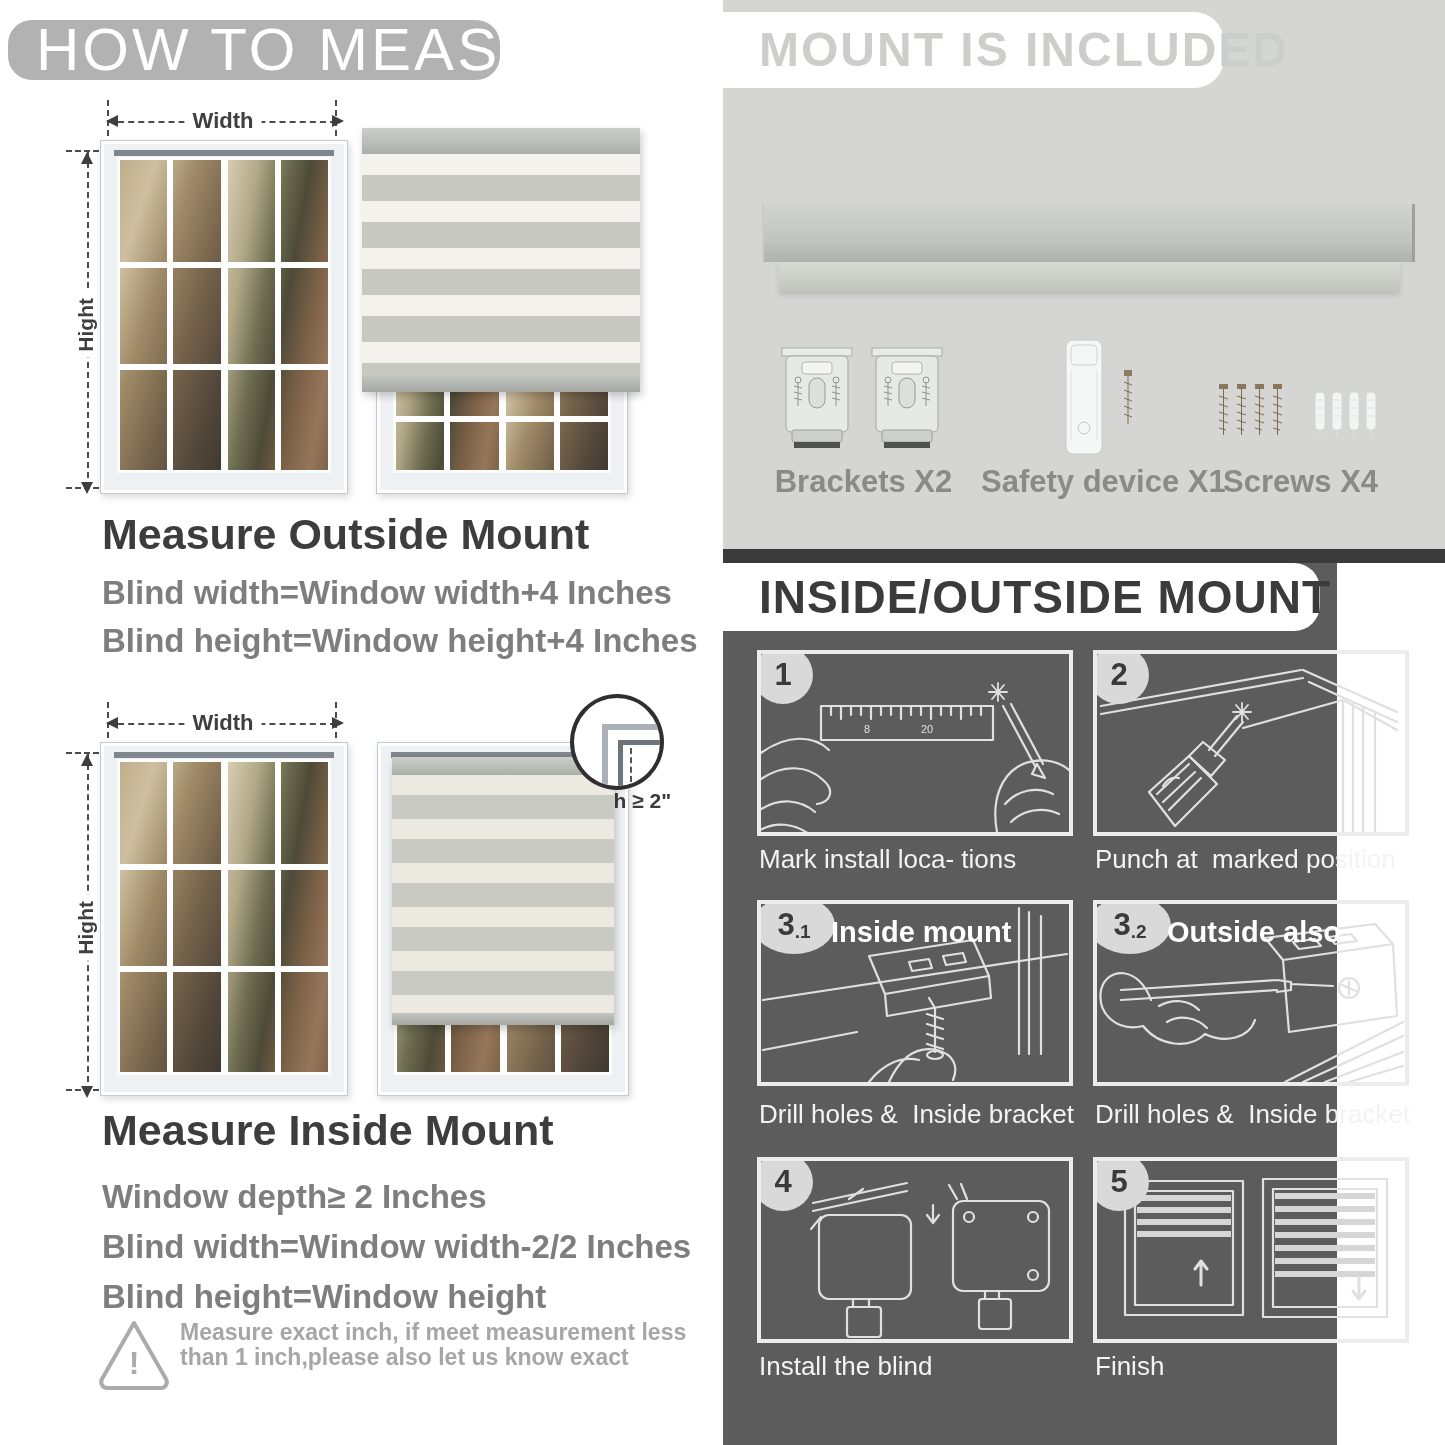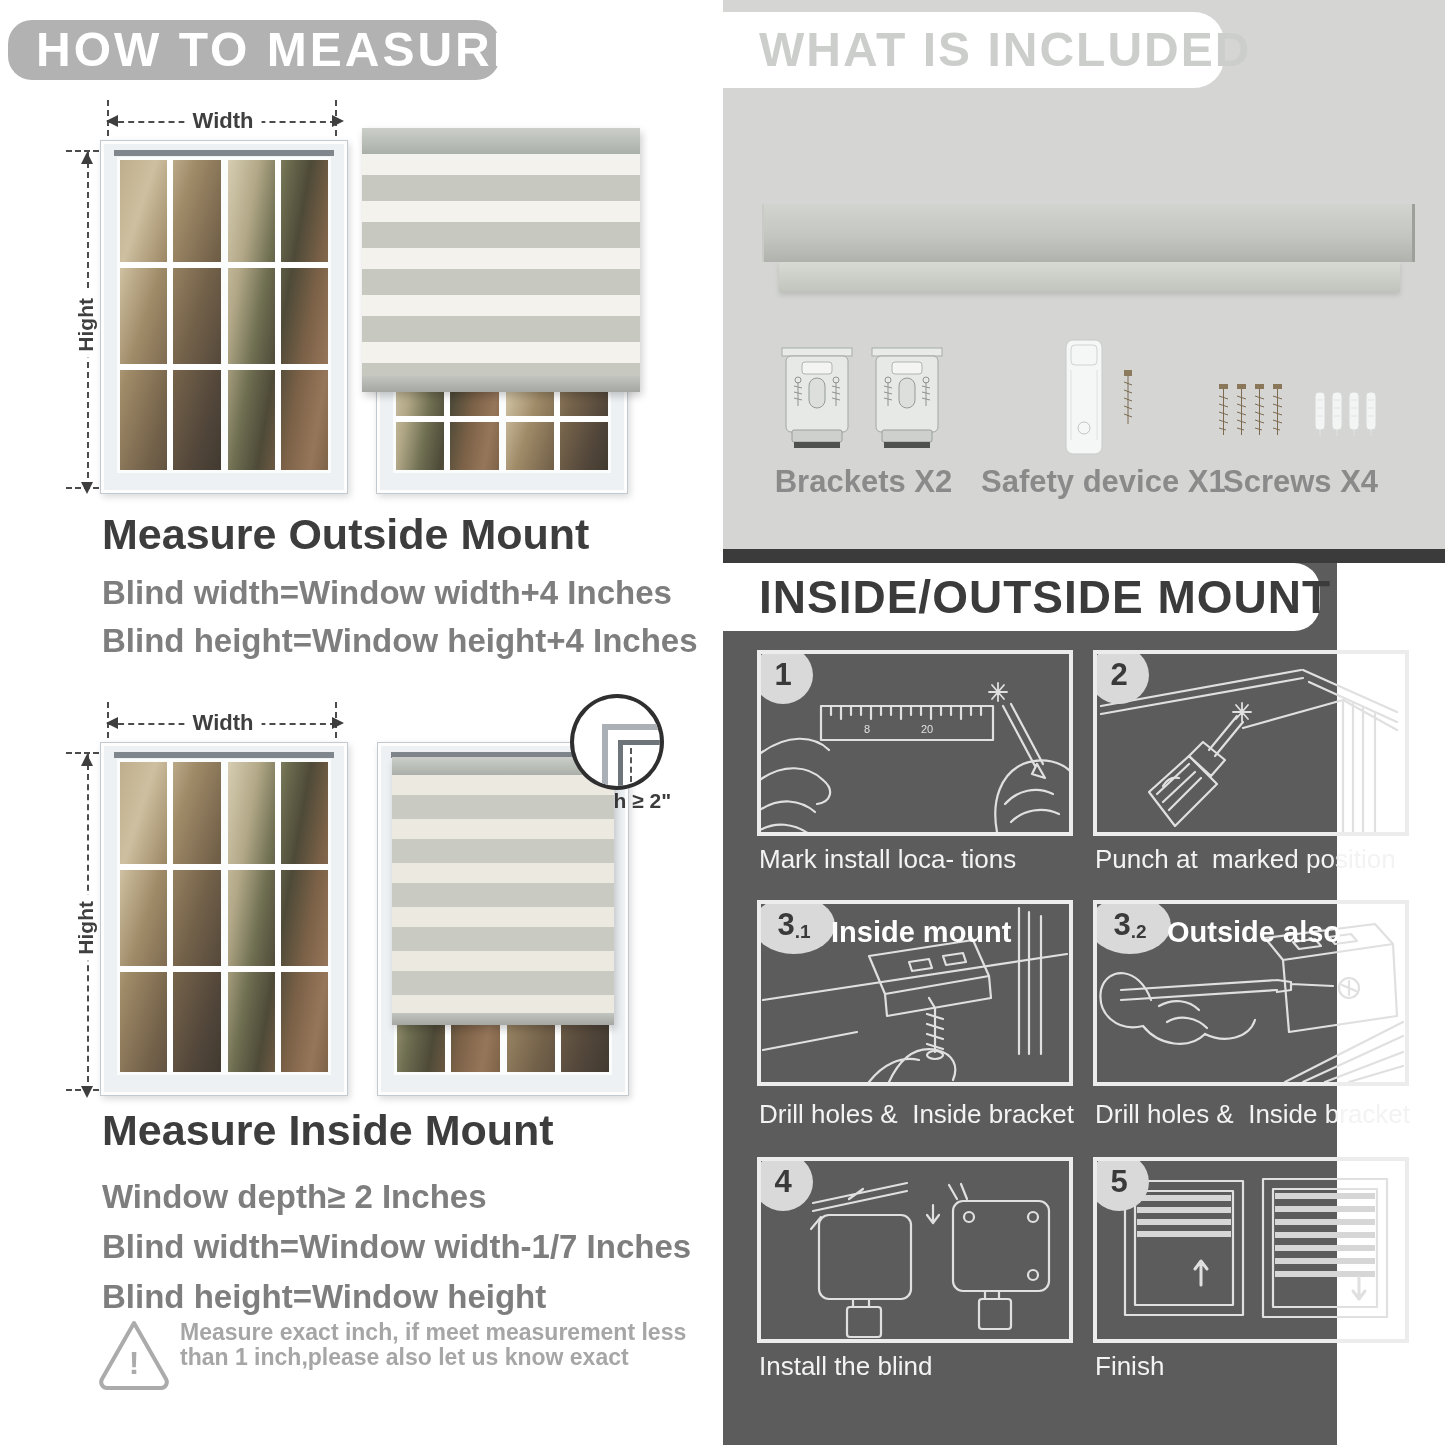--- a/index.html
+++ b/index.html
@@ -7,21 +7,21 @@
     --heading-dark:#3d3d3d; --body-gray:#7e7e7e; --label-gray:#8a8a8a; --included-title:#cccecc;
     --caption-white:#f3f3f3; --stripe-gray:#c7c8c0; --stripe-cream:#f4f2ec;
   }
   html,body{margin:0;padding:0}
   body{width:1445px;height:1445px;position:relative;background:#fff;overflow:hidden;
        font-family:"Liberation Sans",sans-serif;}
   .abs{position:absolute}
 
   
   .howto-pill{left:8px;top:20px;width:492px;height:60px;background:var(--header-pill);
-    border-radius:24px;color:#fff;font-weight:700;font-size:48px;letter-spacing:3px;
+    border-radius:24px;color:#fff;font-weight:400;font-size:60px;letter-spacing:3px;
     line-height:60px;padding-left:28px;box-sizing:border-box;white-space:nowrap}
 
   
   .win{position:absolute;background:#eef1f4;border:1px solid #c2c9cf;
        box-shadow:inset 0 0 0 3px #fdfdfd,2px 3px 7px rgba(0,0,0,.15)}
   .win::before{content:"";position:absolute;top:9px;left:13px;right:13px;height:6px;background:#7f868c}
   .win-inner{position:absolute;top:16px;left:16px;right:16px;bottom:20px;background:#fbfcfc;
        display:flex;gap:7px;padding:3px;box-sizing:border-box}
   .sash{flex:1;background-repeat:no-repeat;
     background-image:linear-gradient(#fff,#fff),linear-gradient(#fff,#fff),linear-gradient(#fff,#fff),
@@ -172,34 +172,34 @@
 
 <div class="depth-circle">
   <div class="dc1"></div>
   <div class="dc2"></div>
   <div class="dc3"></div>
 </div>
 <div class="abs" style="left:558px;top:789px;width:122px;text-align:center;font-weight:700;font-size:21px;color:#3c3c3c">Depth ≥ 2"</div>
 
 <div class="m-heading" style="left:102px;top:1106px">Measure Inside Mount</div>
 <div class="m-line" style="left:102px;top:1178px">Window depth≥ 2 Inches</div>
-<div class="m-line" style="left:102px;top:1228px">Blind width=Window width-1/7 Inches</div>
+<div class="m-line" style="left:102px;top:1228px">Blind width=Window width-2/2 Inches</div>
 <div class="m-line" style="left:102px;top:1278px">Blind height=Window height</div>
 
 <svg class="abs" style="left:95px;top:1316px" width="78" height="78" viewBox="0 0 78 78">
   <path d="M39,7 L71,63 a6,6 0 0 1 -5,9 L12,72 a6,6 0 0 1 -5,-9 Z" fill="none" stroke="#ababab" stroke-width="4" stroke-linejoin="round"></path>
   <text x="39" y="58" text-anchor="middle" font-size="32" font-weight="bold" fill="#ababab" font-family="Liberation Sans, sans-serif">!</text>
 </svg>
 <div class="warn-text" style="left:180px;top:1320px">
   <div>Measure exact inch, if meet measurement less</div>
   <div>than 1 inch,please also let us know exact</div>
 </div>
 
 <div class="abs panel-top">
-  <div class="band included">WHAT IS INCLUDED</div>
+  <div class="band included">MOUNT IS INCLUDED</div>
 
   <div class="cassette-main"></div>
   <div class="cassette-lip"></div>
 
   <svg class="abs" style="left:55px;top:342px" width="170" height="120" viewBox="0 0 170 120">
     <g>
       <g transform="translate(0,0)">
         <rect x="4" y="6" width="70" height="8" fill="#e9ebe8" stroke="#a8ada8"></rect>
         <rect x="8" y="14" width="62" height="76" rx="5" fill="#e6e9e5" stroke="#a2a7a2"></rect>
         <rect x="24" y="20" width="30" height="12" rx="3" fill="#f4f5f3" stroke="#b0b5b0"></rect>

